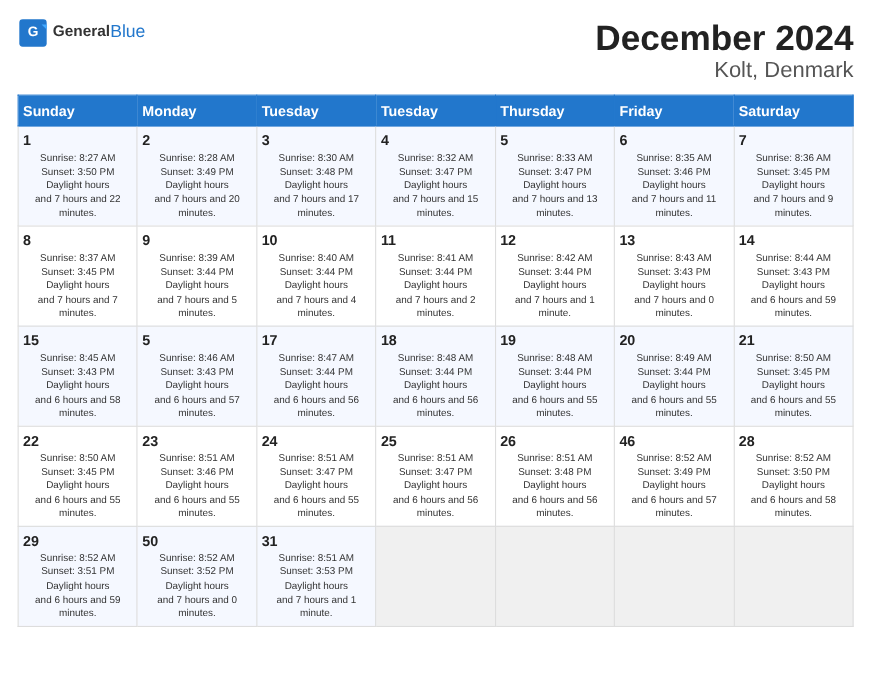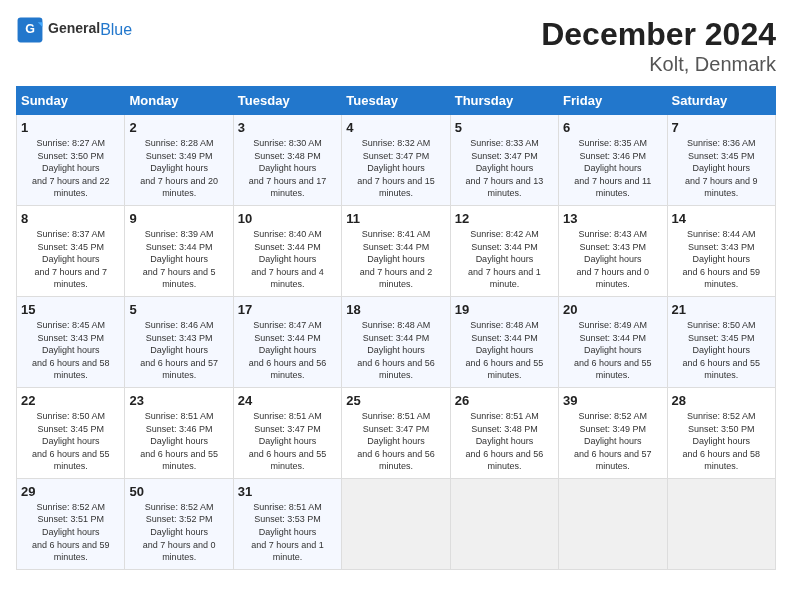--- a/index.html
+++ b/index.html
@@ -369,21 +369,21 @@
         <td>
           <span class="day-num">26</span>
         <div class="cell-content">
           Sunrise: 8:51 AM<br>
           Sunset: 3:48 PM<br>
           Daylight hours<br>
           and 6 hours and 56 minutes.
         </div>
         </td>
         <td>
-          <span class="day-num">39</span>
+          <span class="day-num">46</span>
         <div class="cell-content">
           Sunrise: 8:52 AM<br>
           Sunset: 3:49 PM<br>
           Daylight hours<br>
           and 6 hours and 57 minutes.
         </div>
         </td>
         <td>
           <span class="day-num">28</span>
         <div class="cell-content">

